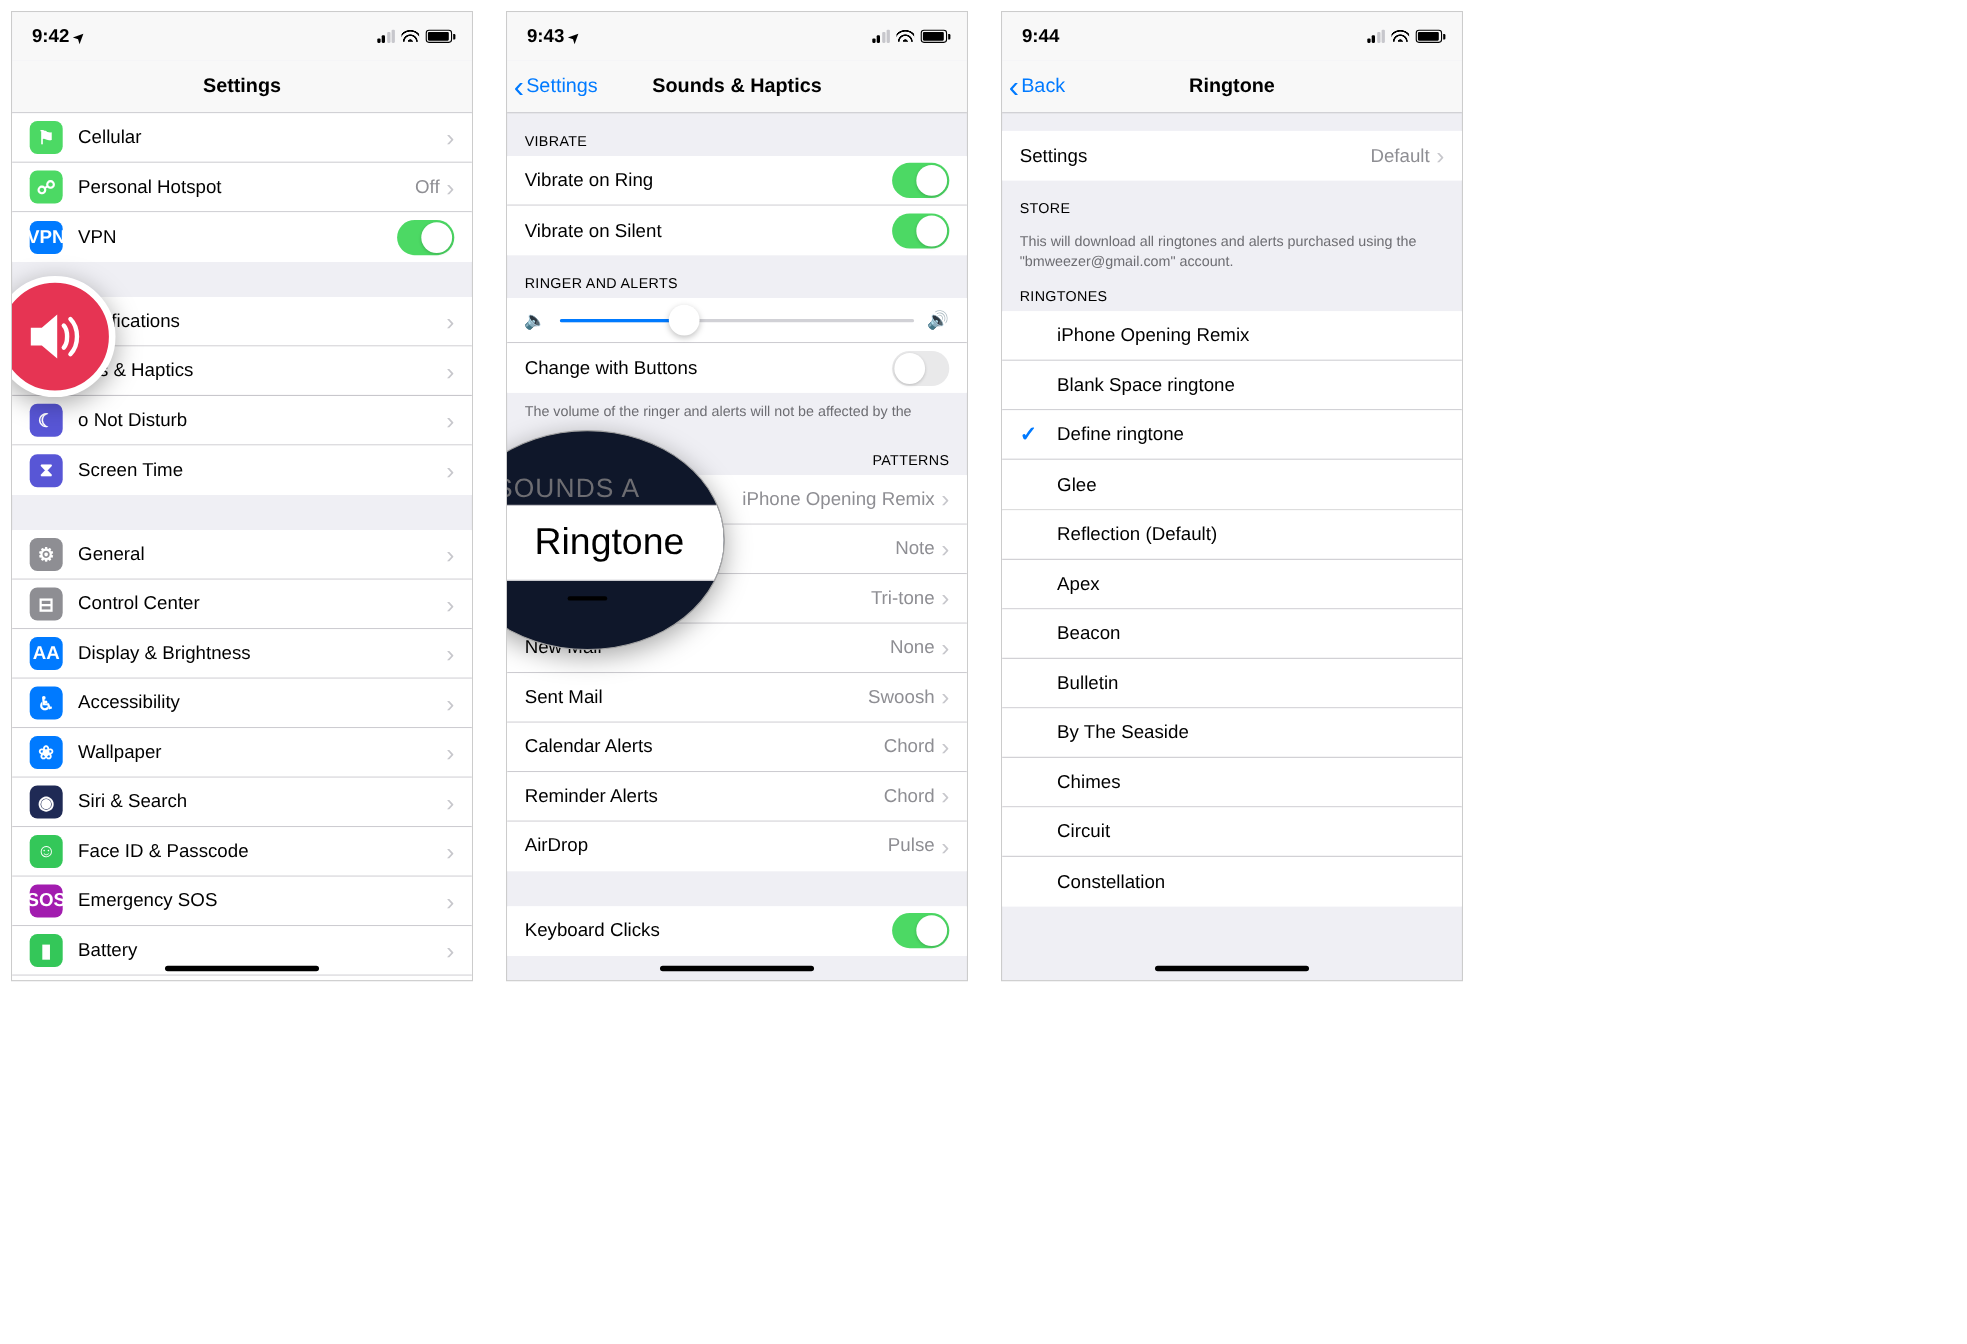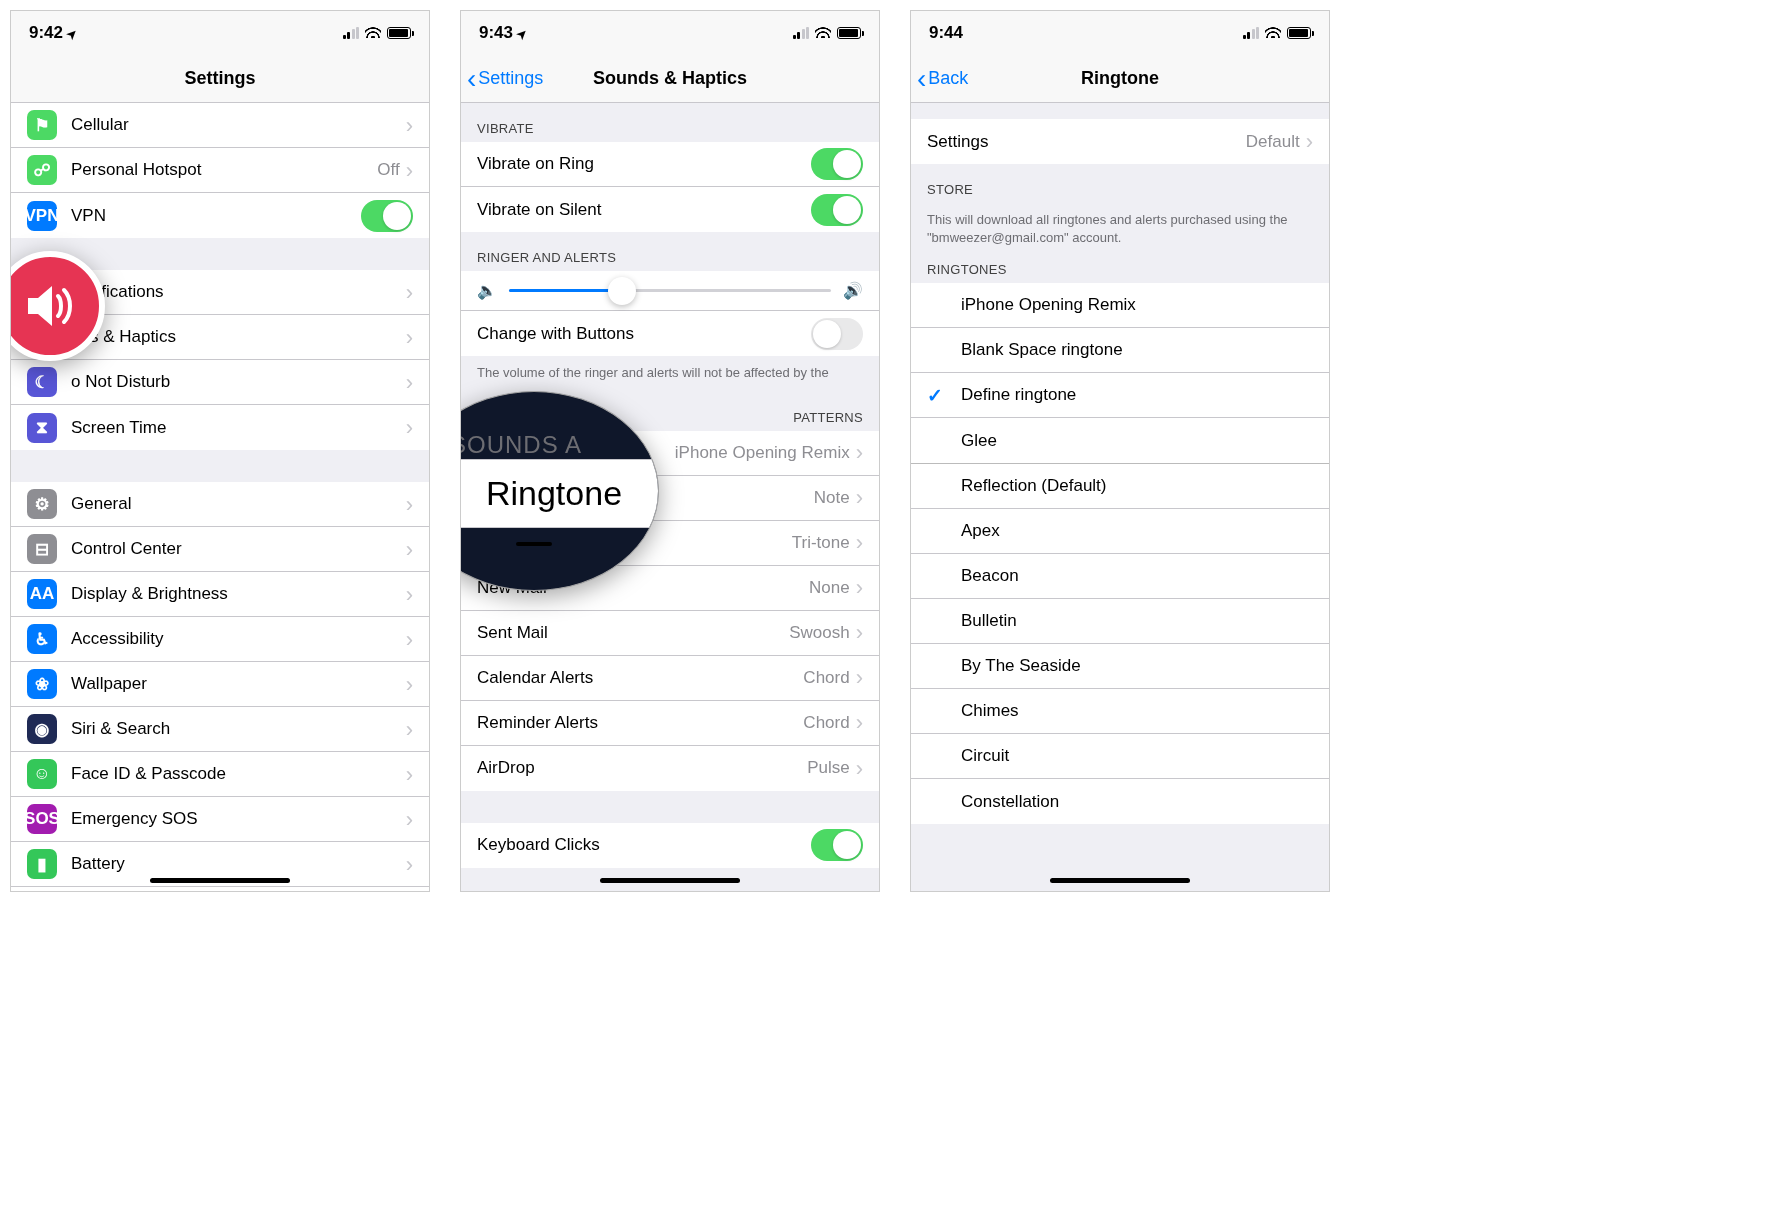--- a/index.html
+++ b/index.html
@@ -5,21 +5,21 @@
   * { box-sizing: border-box; margin: 0; padding: 0; font-family: -apple-system, "Helvetica Neue", Helvetica, Arial, sans-serif; -webkit-font-smoothing: antialiased; }
   body { background: #fff; display: flex; gap: 30px; padding: 10px; }
   .phone { width: 420px; height: 882px; border: 1px solid #ccc; background: #efeff4; position: relative; overflow: hidden; display: flex; flex-direction: column; }
   .status-bar { height: 44px; display: flex; align-items: center; justify-content: space-between; padding: 0 18px; font-size: 17px; font-weight: 600; background: #f8f8f8; }
   .status-left { display: flex; align-items: center; gap: 4px; }
   .status-right { display: flex; align-items: center; gap: 6px; }
   .nav-bar { height: 48px; display: flex; align-items: center; justify-content: center; position: relative; background: #f8f8f8; border-bottom: 1px solid #c8c7cc; }
   .nav-title { font-size: 18px; font-weight: 600; }
   .nav-back { position: absolute; left: 6px; color: #007aff; font-size: 18px; display: flex; align-items: center; cursor: pointer; }
   .chev-left::before { content: "‹"; font-size: 28px; line-height: 18px; margin-right: 2px; font-weight: 400; }
-  .section-header { font-size: 13px; color: #404040; padding: 18px 16px 6px; text-transform: uppercase; letter-spacing: 0.3px; }
+  .section-header { font-size: 13px; color: #000000; padding: 18px 16px 6px; text-transform: uppercase; letter-spacing: 0.3px; }
   .section-footer { font-size: 13px; color: #6d6d72; padding: 8px 16px 10px; line-height: 1.35; }
   .list { background: #fff; }
   .row { display: flex; align-items: center; min-height: 45px; padding: 0 16px; border-bottom: 0.5px solid #c8c7cc; font-size: 17px; color: #000; position: relative; background: #fff; cursor: pointer; }
   .row:last-child { border-bottom: none; }
   .row .icon { width: 30px; height: 30px; border-radius: 7px; margin-right: 14px; flex-shrink: 0; display: flex; align-items: center; justify-content: center; color: #fff; font-weight: 600; font-size: 13px; }
   .row .label { flex: 1; }
   .row .value { color: #8e8e93; margin-right: 6px; font-size: 17px; }
   .row .disclosure { color: #c7c7cc; font-size: 22px; line-height: 17px; flex-shrink: 0; }
   .row.link .label { color: #007aff; }
   .row.check-row { padding-left: 16px; }

